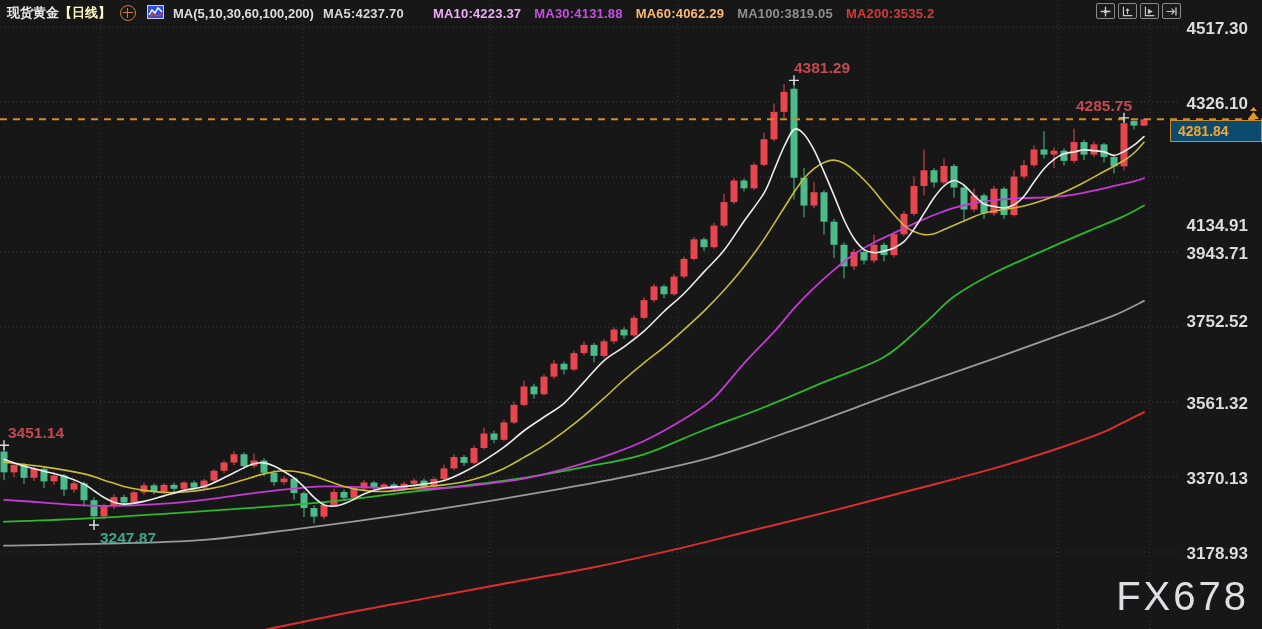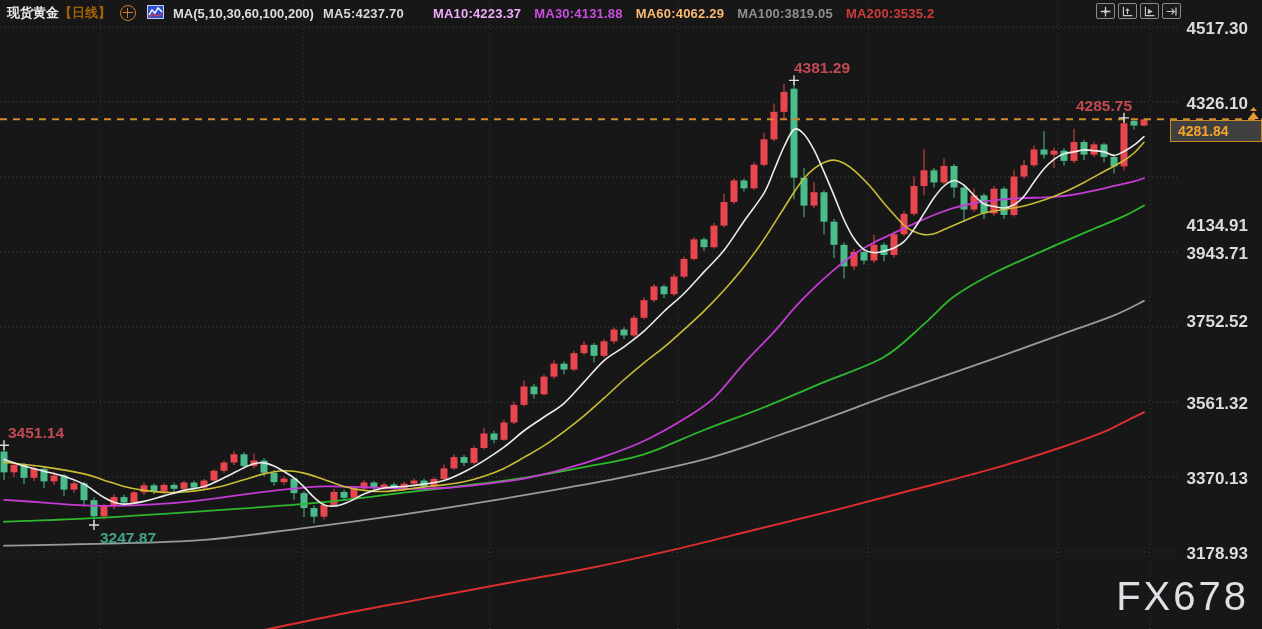--- a/index.html
+++ b/index.html
@@ -9,21 +9,21 @@
     font-family:"Liberation Sans","DejaVu Sans",sans-serif;
   }
   #chart-svg{position:absolute;left:0;top:0;}
   
   .header{
     position:absolute;left:7px;top:4px;height:18px;z-index:6;
     display:flex;align-items:center;gap:9px;
     font-size:13px;font-weight:700;color:#dedede;white-space:nowrap;
   }
   .symbol{color:#e8e8e8;}
-  .period{color:#a16207;}
+  .period{color:#fef9c3;}
   .plus-circle{
     width:14px;height:14px;border:1.5px solid #cf7d2a;border-radius:50%;
     position:relative;display:inline-block;
   }
   .plus-circle::before,.plus-circle::after{
     content:"";position:absolute;background:#cf7d2a;
   }
   .plus-circle::before{left:2px;right:2px;top:5.5px;height:1.5px;}
   .plus-circle::after{top:2px;bottom:2px;left:5.5px;width:1.5px;}
   .ind-icon{display:inline-block;margin-left:2px;}
@@ -38,21 +38,21 @@
   }
   .tool-btn svg{display:block;}
   
   .axis-label{
     position:absolute;right:14px;width:80px;text-align:right;
     font-size:17px;font-weight:700;color:#dcdcdc;z-index:3;
   }
   
   .price-tag{
     position:absolute;right:0;width:83px;height:20px;z-index:5;
-    background:#404040;border:1.5px solid #c98b25;
+    background:#0c4a6e;border:1.5px solid #c98b25;
     color:#f5a52f;font-size:14px;font-weight:700;line-height:20px;
     padding-left:7px;box-sizing:content-box;
   }
   .price-arrows{position:absolute;right:2px;z-index:6;width:13px;height:13px;}
   
   .watermark{
     position:absolute;right:13px;bottom:10px;z-index:4;
     font-size:40px;color:#dde1e6;letter-spacing:3px;font-weight:400;margin-left:37px;
   }
 </style>

